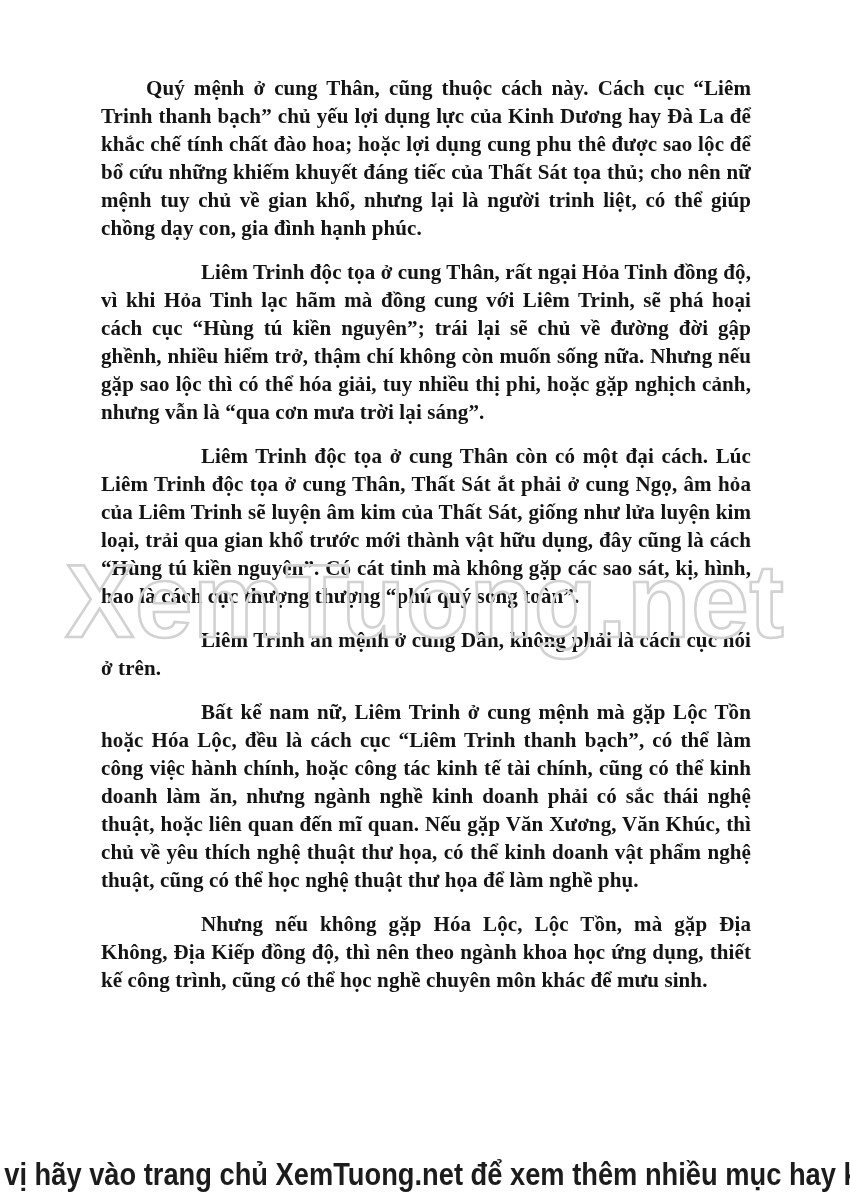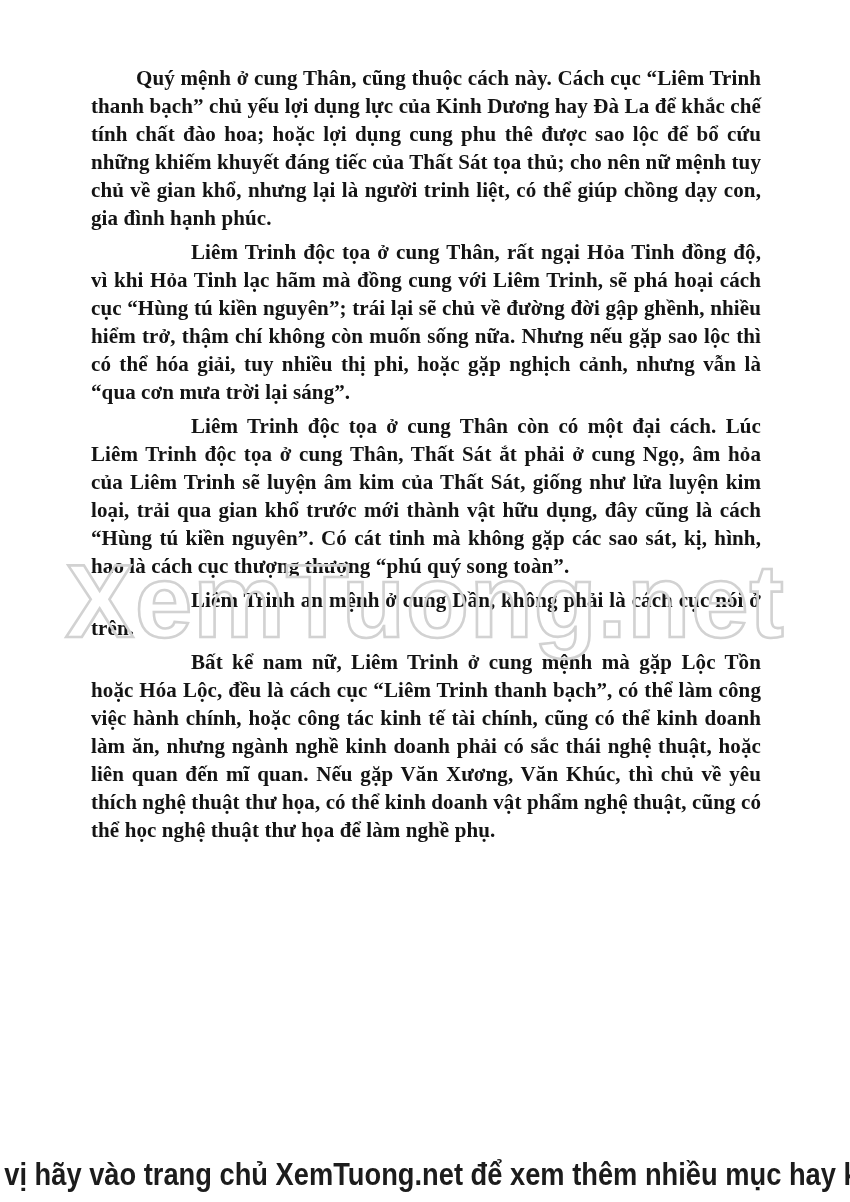--- a/index.html
+++ b/index.html
@@ -28,21 +28,21 @@
     z-index: 1;
     color: #141414;
     font-family: "Liberation Serif", serif;
     font-weight: bold;
     font-size: 21px;
     line-height: 28px;
     text-align: justify;
     letter-spacing: 0.1px;
   }
   .body-text p {
-    margin: 6px;
+    margin: 16px;
     text-indent: 100px;
     font-family: Liberation Serif, serif;
   }
   .body-text p:first-child {
     text-indent: 45px;
   }
   
   .watermark {
     position: absolute;
     top: 543px;
@@ -88,20 +88,21 @@
 <body>
 
 <div class="page">
 
   <div class="body-text" id="paragraph-container">
       <p>Quý mệnh ở cung Thân, cũng thuộc cách này. Cách cục “Liêm Trinh thanh bạch” chủ yếu lợi dụng lực của Kinh Dương hay Đà La để khắc chế tính chất đào hoa; hoặc lợi dụng cung phu thê được sao lộc để bổ cứu những khiếm khuyết đáng tiếc của Thất Sát tọa thủ; cho nên nữ mệnh tuy chủ về gian khổ, nhưng lại là người trinh liệt, có thể giúp chồng dạy con, gia đình hạnh phúc.</p>
       <p>Liêm Trinh độc tọa ở cung Thân, rất ngại Hỏa Tinh đồng độ, vì khi Hỏa Tinh lạc hãm mà đồng cung với Liêm Trinh, sẽ phá hoại cách cục “Hùng tú kiền nguyên”; trái lại sẽ chủ về đường đời gập ghềnh, nhiều hiểm trở, thậm chí không còn muốn sống nữa. Nhưng nếu gặp sao lộc thì có thể hóa giải, tuy nhiều thị phi, hoặc gặp nghịch cảnh, nhưng vẫn là “qua cơn mưa trời lại sáng”.</p>
       <p>Liêm Trinh độc tọa ở cung Thân còn có một đại cách. Lúc Liêm Trinh độc tọa ở cung Thân, Thất Sát ắt phải ở cung Ngọ, âm hỏa của Liêm Trinh sẽ luyện âm kim của Thất Sát, giống như lửa luyện kim loại, trải qua gian khổ trước mới thành vật hữu dụng, đây cũng là cách “Hùng tú kiền nguyên”. Có cát tinh mà không gặp các sao sát, kị, hình, hao là cách cục thượng thượng “phú quý song toàn”.</p>
       <p>Liêm Trinh an mệnh ở cung Dần, không phải là cách cục nói ở trên.</p>
       <p>Bất kể nam nữ, Liêm Trinh ở cung mệnh mà gặp Lộc Tồn hoặc Hóa Lộc, đều là cách cục “Liêm Trinh thanh bạch”, có thể làm công việc hành chính, hoặc công tác kinh tế tài chính, cũng có thể kinh doanh làm ăn, nhưng ngành nghề kinh doanh phải có sắc thái nghệ thuật, hoặc liên quan đến mĩ quan. Nếu gặp Văn Xương, Văn Khúc, thì chủ về yêu thích nghệ thuật thư họa, có thể kinh doanh vật phẩm nghệ thuật, cũng có thể học nghệ thuật thư họa để làm nghề phụ.</p>
+      <p>Nhưng nếu không gặp Hóa Lộc, Lộc Tồn, mà gặp Địa Không, Địa Kiếp đồng độ, thì nên theo ngành khoa học ứng dụng, thiết kế công trình, cũng có thể học nghề chuyên môn khác để mưu sinh.</p>
     </div>
 
   <div class="watermark">XemTuong.net</div>
 
   <div class="footer-bar">
     <span class="footer-text">Qúy vị hãy vào trang chủ XemTuong.net để xem thêm nhiều mục hay khác</span>
   </div>
 
 </div>
 

